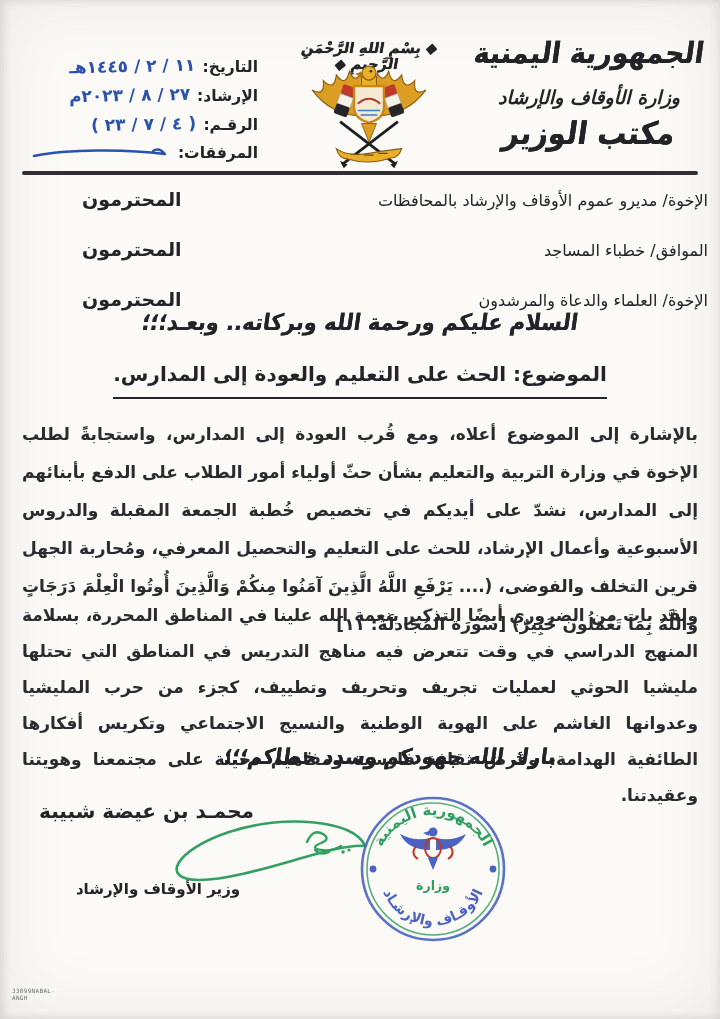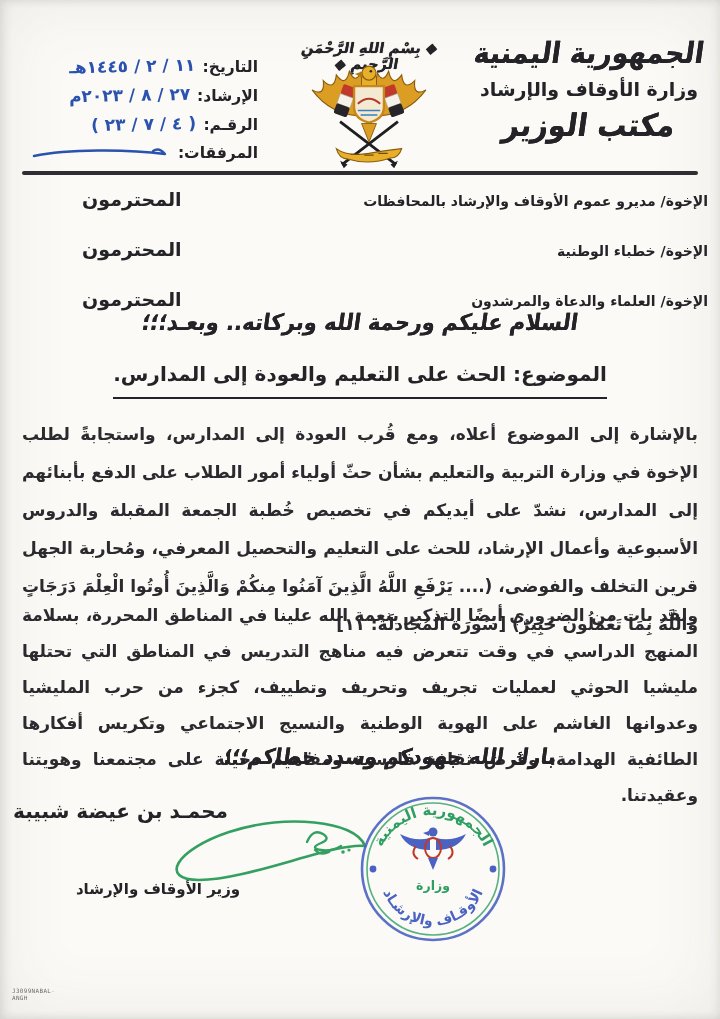--- a/index.html
+++ b/index.html
@@ -13,48 +13,48 @@
     position:relative;width:720px;height:1019px;
     background:#fbfaf6;
     box-shadow:inset 0 0 70px rgba(95,90,78,.10), inset 4px 0 10px rgba(80,78,70,.12), inset -3px 0 8px rgba(80,78,70,.08);
     direction:rtl;
     color:#232328;
   }
   
   .hdr-right{position:absolute;top:36px;right:6px;width:250px;text-align:center;}
   .callig{font-weight:bold;transform:skewX(-8deg) scaleY(1.08);display:inline-block;letter-spacing:-.5px;text-shadow:0 0 .6px #1c1c20;}
   .republic{font-size:27px;line-height:34px;}
-  .ministry-line{font-size:19px;font-weight:bold;margin-top:8px;letter-spacing:.2px;}
+  .ministry-line{font-size:19px;font-weight:bold;margin-top:16px;letter-spacing:.2px;font-style:italic;}
   .office{font-size:29px;margin-top:8px;}
   .bismillah-wrap{position:absolute;top:40px;left:288px;width:160px;text-align:center;}
   .bismillah{font-size:14.5px;font-weight:bold;transform:skewX(-10deg);display:inline-block;text-shadow:0 0 .7px #111;}
   .emblem{position:absolute;top:60px;left:298px;}
   .hdr-left{position:absolute;top:52px;right:462px;width:230px;}
   .field-row{display:flex;align-items:baseline;line-height:28px;gap:7px;}
   .field-label{font-size:15.5px;font-weight:bold;white-space:nowrap;}
   .field-value{font-size:17px;font-weight:bold;color:#2a52ae;transform:rotate(-1.2deg);display:inline-block;white-space:nowrap;}
   .attach-line{margin-right:2px;transform:translateY(3px);}
   .separator{position:absolute;top:171px;right:22px;left:22px;height:4px;background:#2e2e33;border-radius:2px;}
   
   .recipients{position:absolute;top:188px;right:12px;left:82px;}
   .recipient-row{display:flex;justify-content:space-between;align-items:baseline;height:50px;}
-  .recipient-to{font-size:14px;font-weight:bold;text-align:right;}
+  .recipient-to{font-size:16px;font-weight:normal;text-align:right;}
   .honorific{font-size:19px;font-weight:bold;}
   
   .salutation{position:absolute;top:310px;right:0;left:0;text-align:center;font-size:21px;}
   .subject-wrap{position:absolute;top:362px;right:0;left:0;text-align:center;}
   .subject{display:inline-block;font-size:20px;font-weight:bold;border-bottom:2.5px solid #232328;padding-bottom:11px;}
   
   .para{position:absolute;right:22px;left:22px;font-size:17px;font-weight:bold;color:#2a2a2f;
         text-align:justify;text-align-last:right;letter-spacing:0;}
   .para1{top:398px;line-height:38px;}
   .para2{top:580px;line-height:36px;}
   
   .closing{position:absolute;top:744px;right:0;left:60px;text-align:center;font-size:20px;}
-  .sig-name{position:absolute;top:799px;right:492px;width:180px;text-align:center;font-size:20px;font-weight:bold;white-space:nowrap;}
+  .sig-name{position:absolute;top:799px;right:466px;width:180px;text-align:center;font-size:20px;font-weight:bold;white-space:nowrap;}
   .sig-title{position:absolute;top:880px;right:462px;width:200px;text-align:center;font-size:15px;font-weight:bold;white-space:nowrap;}
   .sig-scribble{position:absolute;top:808px;right:335px;}
   .stamp{position:absolute;top:794px;right:212px;}
   .footer-code{position:absolute;bottom:16px;right:642px;left:12px;direction:ltr;font-size:7px;color:#4c4c4c;opacity:.8;letter-spacing:.4px;font-family:"DejaVu Sans Mono",monospace;transform:scale(.85);transform-origin:left;}
 </style>
 </head>
 <body>
 
 <div class="page">
 
@@ -124,21 +124,21 @@
   </div>
 
   <div class="separator"></div>
 
   <div class="recipients">
     <div class="recipient-row">
       <span class="recipient-to">الإخوة/ مديرو عموم الأوقاف والإرشاد بالمحافظات</span>
       <span class="honorific">المحترمون</span>
     </div>
     <div class="recipient-row">
-      <span class="recipient-to">الإخوة/ خطباء الوطنية</span>
+      <span class="recipient-to">الموافق/ خطباء المساجد</span>
       <span class="honorific">المحترمون</span>
     </div>
     <div class="recipient-row">
       <span class="recipient-to">الإخوة/ العلماء والدعاة والمرشدون</span>
       <span class="honorific">المحترمون</span>
     </div>
   </div>
 
   <div class="salutation">
     <span class="callig">السلام عليكم ورحمة الله وبركاته.. وبعـد؛؛؛</span>

